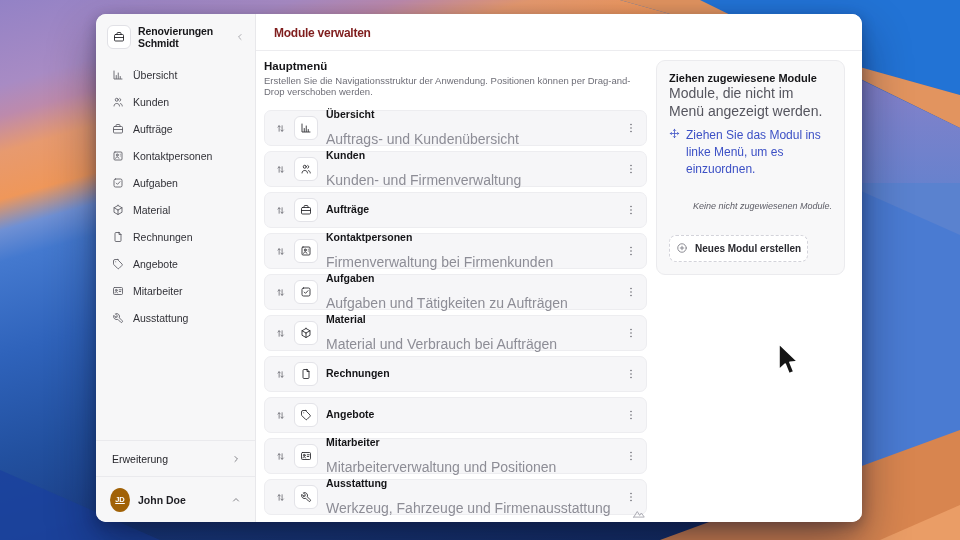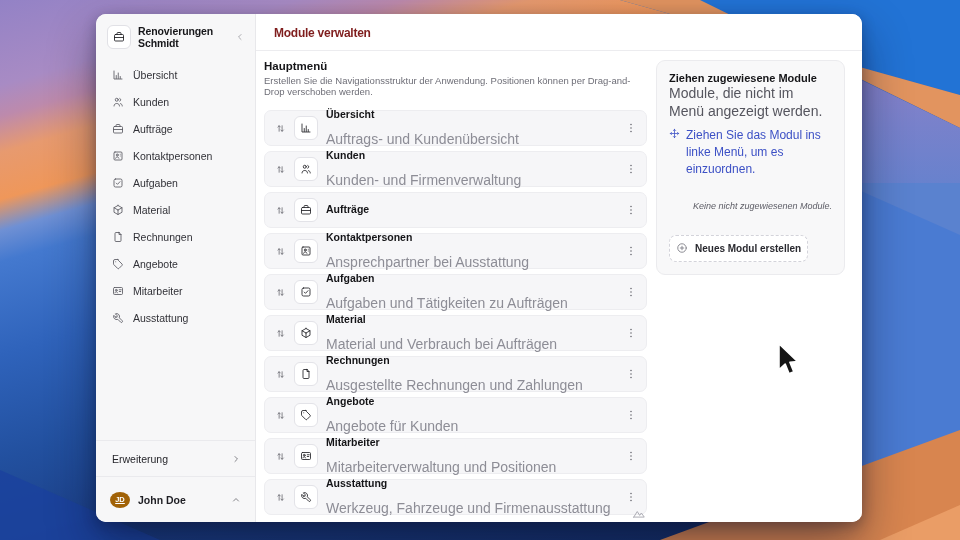--- a/index.html
+++ b/index.html
@@ -33,21 +33,21 @@
   .sb-nav{padding:3px 10px 0;}
   .sb-item{display:flex;align-items:center;gap:9px;height:27px;padding:0 6px;border-radius:6px;cursor:default;}
   .sb-item .ic{color:#5a5a62;}
   .sb-label{font-size:10.5px;color:#313137;}
   .sb-footer{margin-top:auto;}
   .sb-expansion{display:flex;align-items:center;justify-content:space-between;height:35px;
                 padding:0 14px 0 16px;border-top:1px solid #eaeaed;}
   .sb-expansion .txt{font-size:10.5px;color:#26262b;}
   .sb-expansion .ic{color:#55555c;}
   .sb-user{display:flex;align-items:center;gap:8px;height:45px;padding:0 14px;border-top:1px solid #eaeaed;}
-  .avatar{width:20px;height:16px;border-radius:50%;background:#a16207;color:#fff;
+  .avatar{width:20px;height:24px;border-radius:50%;background:#a16207;color:#fff;
           font-size:7.5px;font-weight:700;display:flex;align-items:center;justify-content:center;flex:none;text-decoration:underline;}
   .user-name{flex:1;font-size:10.5px;font-weight:600;color:#1f1f24;}
   .sb-user .ic{color:#55555c;}
 
   
   .main{flex:1;display:flex;flex-direction:column;background:#fff;position:relative;}
   .main-header{padding:12px 18px 10px;border-bottom:1px solid #ececef;}
   .page-title{margin:0;font-size:12px;font-weight:700;color:#7f1d1d;letter-spacing:-.25px;}
   .page-sub{margin-top:5px;font-size:10.5px;color:#56565e;}
   .content{flex:1;display:flex;align-items:flex-start;gap:9px;padding:9px 17px 0 8px;}
@@ -371,21 +371,21 @@
           <svg class="ic drag">
               <use href="#i-sort"></use>
             </svg>
           <span class="mod-icon">
               <svg class="ic">
                 <use href="#i-contact"></use>
               </svg>
             </span>
           <div class="mod-text">
             <div class="mod-title">Kontaktpersonen</div>
-            <div class="mod-sub">Ansprechpartner bei Ausstattung</div>
+            <div class="mod-sub">Firmenverwaltung bei Firmenkunden</div>
           </div>
           <svg class="ic kebab fill-ic">
               <use href="#i-dots"></use>
             </svg>
         </div>
 
         <div class="card">
           <svg class="ic drag">
               <use href="#i-sort"></use>
             </svg>
@@ -425,39 +425,37 @@
           <svg class="ic drag">
               <use href="#i-sort"></use>
             </svg>
           <span class="mod-icon">
               <svg class="ic">
                 <use href="#i-file"></use>
               </svg>
             </span>
           <div class="mod-text">
             <div class="mod-title">Rechnungen</div>
-            <div class="mod-sub">Ausgestellte Rechnungen und Zahlungen</div>
           </div>
           <svg class="ic kebab fill-ic">
               <use href="#i-dots"></use>
             </svg>
         </div>
 
         <div class="card">
           <svg class="ic drag">
               <use href="#i-sort"></use>
             </svg>
           <span class="mod-icon">
               <svg class="ic">
                 <use href="#i-tag"></use>
               </svg>
             </span>
           <div class="mod-text">
             <div class="mod-title">Angebote</div>
-            <div class="mod-sub">Angebote für Kunden</div>
           </div>
           <svg class="ic kebab fill-ic">
               <use href="#i-dots"></use>
             </svg>
         </div>
 
         <div class="card">
           <svg class="ic drag">
               <use href="#i-sort"></use>
             </svg>

